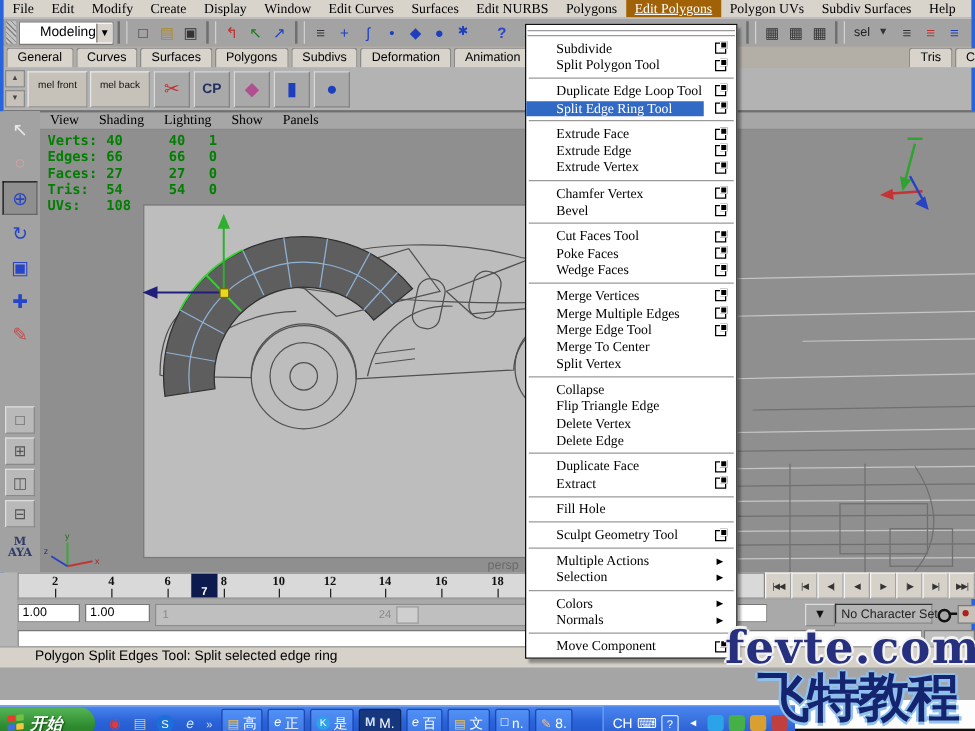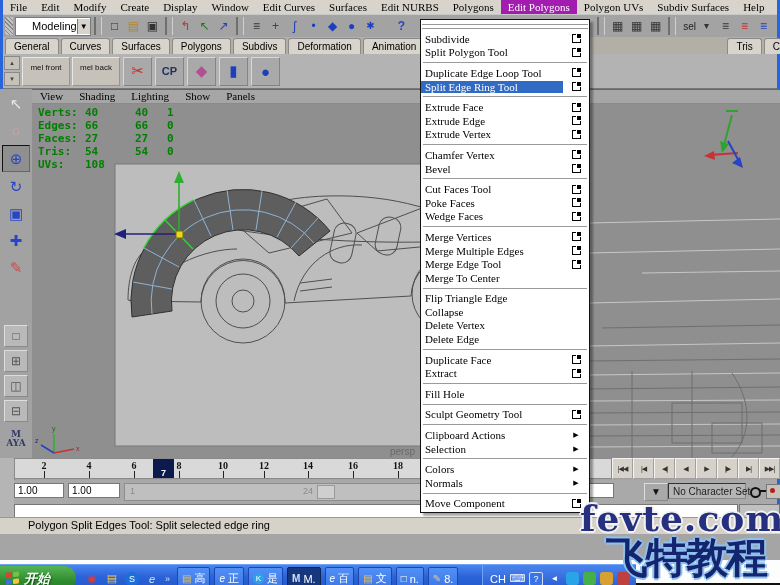--- a/index.html
+++ b/index.html
@@ -7,21 +7,21 @@
        font-family:"Liberation Sans",sans-serif;background:#a5a5a5;
        -webkit-user-select:none;user-select:none;}
   .abs{position:absolute;}
   
   .edgeL{left:0;top:0;width:3px;height:533px;background:#2864dc;}
   .edgeR{right:0;top:0;width:3px;height:533px;background:#2864dc;}
   
   .menubar{left:3px;top:0;right:3px;height:14px;background:#d8d4cc;
            display:flex;align-items:center;font:11px "Liberation Serif",serif;color:#000;}
   .mb-item{padding:0 7px;height:14px;line-height:14px;white-space:nowrap;cursor:default;}
-  .mb-item.active{background:#a21caf;color:#fff;}
+  .mb-item.active{background:#a16207;color:#fff;text-decoration:underline;}
   
   .statusline{left:3px;top:14px;right:3px;height:22px;background:#a3a3a3;
               border-top:1px solid #c8c8c8;border-bottom:1px solid #8a8a8a;
               display:flex;align-items:center;font-size:11px;}
   .handle{width:8px;height:18px;margin:0 2px;
           background:repeating-linear-gradient(45deg,#888 0 1px,#c3c3c3 1px 3px);}
   .combo{width:74px;height:17px;background:#fff;border:1px solid #7a7a7a;display:flex;
          align-items:center;font-size:11px;color:#000;}
   .combo .cval{flex:1;padding-left:16px;}
   .combo .cbtn{width:14px;height:15px;background:#d8d4cc;border-left:1px solid #7a7a7a;
@@ -69,21 +69,21 @@
   .hudrow{position:relative;height:13px;white-space:nowrap;}
   .hudrow .hl0{display:inline-block;width:46px;}
   .hudrow .hc1{position:absolute;left:47px;}
   .hudrow .hc2{position:absolute;left:97px;}
   .hudrow .hc3{position:absolute;left:129px;}
   
   .popup{left:420px;top:19px;width:168px;background:#fff;border:1px solid #111;
          box-shadow:3px 3px 2px rgba(0,0,0,.35);z-index:50;padding:2px 0;}
   .tear{height:3px;border-top:1px solid #999;border-bottom:1px solid #999;margin:2px 1px 3px;}
   .mi{display:flex;align-items:center;height:13.6px;font:11px "Liberation Serif",serif;color:#000;}
-  .mi .lbl{flex:1;padding-left:4px;white-space:nowrap;overflow:hidden;}
+  .mi .lbl{flex:1;padding-left:24px;white-space:nowrap;overflow:hidden;}
   .mi.hl .lbl{background:#316ac5;color:#fff;}
   .optc{width:26px;display:flex;align-items:center;justify-content:center;height:100%;}
   .opt{position:relative;width:7px;height:7px;border:1px solid #000;}
   .opt::after{content:"";position:absolute;right:-2px;top:-2px;width:4px;height:4px;background:#000;border:1px solid #fff;}
   .subar{width:26px;text-align:center;font-size:7px;color:#000;}
   .msep{height:1px;background:#9a9a9a;margin:3px 2px;}
   
   .timeline{left:14px;top:458px;width:598px;height:21px;background:#d9d9d9;
             border:1px solid #8a8a8a;box-sizing:border-box;}
   .tick{position:absolute;top:1px;font:bold 10px "Liberation Serif",serif;color:#111;transform:translateX(-50%);}
@@ -523,28 +523,31 @@
       </div>
     <div class="mi">
         <span class="lbl">Merge Edge Tool</span>
         <span class="optc">
           <span class="opt"></span>
         </span>
       </div>
     <div class="mi">
         <span class="lbl">Merge To Center</span>
       </div>
-    <div class="msep"></div>
+    <div class="mi">
+        <span class="lbl">Split Vertex</span>
+      </div>
+    <div class="msep"></div>
+    <div class="mi">
+        <span class="lbl">Collapse</span>
+      </div>
     <div class="mi">
         <span class="lbl">Flip Triangle Edge</span>
       </div>
     <div class="mi">
-        <span class="lbl">Collapse</span>
-      </div>
-    <div class="mi">
         <span class="lbl">Delete Vertex</span>
       </div>
     <div class="mi">
         <span class="lbl">Delete Edge</span>
       </div>
     <div class="msep"></div>
     <div class="mi">
         <span class="lbl">Duplicate Face</span>
         <span class="optc">
           <span class="opt"></span>
@@ -562,21 +565,21 @@
       </div>
     <div class="msep"></div>
     <div class="mi">
         <span class="lbl">Sculpt Geometry Tool</span>
         <span class="optc">
           <span class="opt"></span>
         </span>
       </div>
     <div class="msep"></div>
     <div class="mi">
-        <span class="lbl">Clipboard Actions</span>
+        <span class="lbl">Multiple Actions</span>
         <span class="subar">▶</span>
       </div>
     <div class="mi">
         <span class="lbl">Selection</span>
         <span class="subar">▶</span>
       </div>
     <div class="msep"></div>
     <div class="mi">
         <span class="lbl">Colors</span>
         <span class="subar">▶</span>

